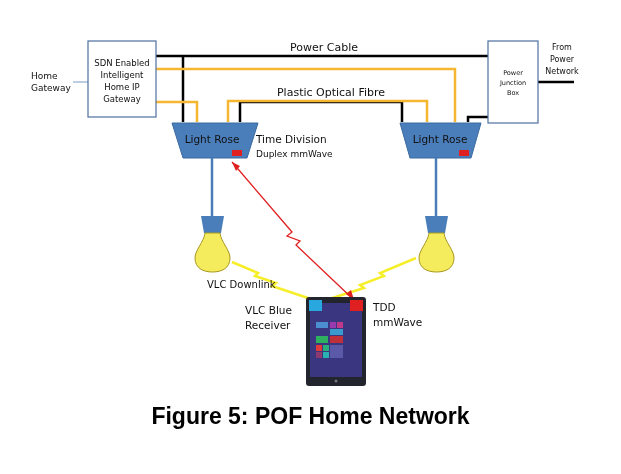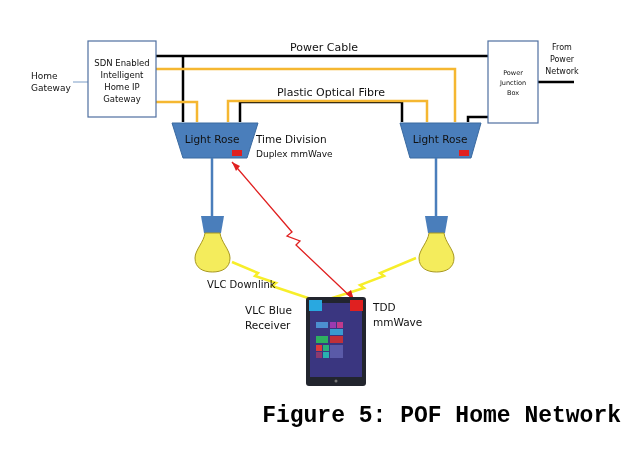--- a/index.html
+++ b/index.html
@@ -1,20 +1,20 @@
 <!DOCTYPE html>
 <html><head>
 <meta charset="utf-8">
 <style>
   html, body { margin:0; padding:0; background:#ffffff; }
   body { width:621px; height:474px; position:relative; overflow:hidden; font-family:"DejaVu Sans", sans-serif; }
   #diagram { position:absolute; left:0; top:0; }
   .lbl { font-family:"DejaVu Sans", sans-serif; fill:#111; }
-  .caption { position:absolute; left:0; width:621px; top:403px; text-align:right;
-             font-family:Liberation Mono, monospace; font-weight:bold; font-size:23px; color:#000; }
+  .caption { position:absolute; left:0; width:621px; top:403px; text-align:center;
+             font-family:Liberation Sans, sans-serif; font-weight:bold; font-size:23px; color:#000; }
 </style>
 </head>
 <body>
 
 <svg id="diagram" width="621" height="400" viewBox="0 0 621 400" xmlns="http://www.w3.org/2000/svg">
 
   <line x1="73" y1="82" x2="88" y2="82" stroke="#7a9cc6" stroke-width="1"></line>
 
   <g fill="none" stroke="#000" stroke-width="2.5">
     <line x1="156" y1="56" x2="488" y2="56"></line>

